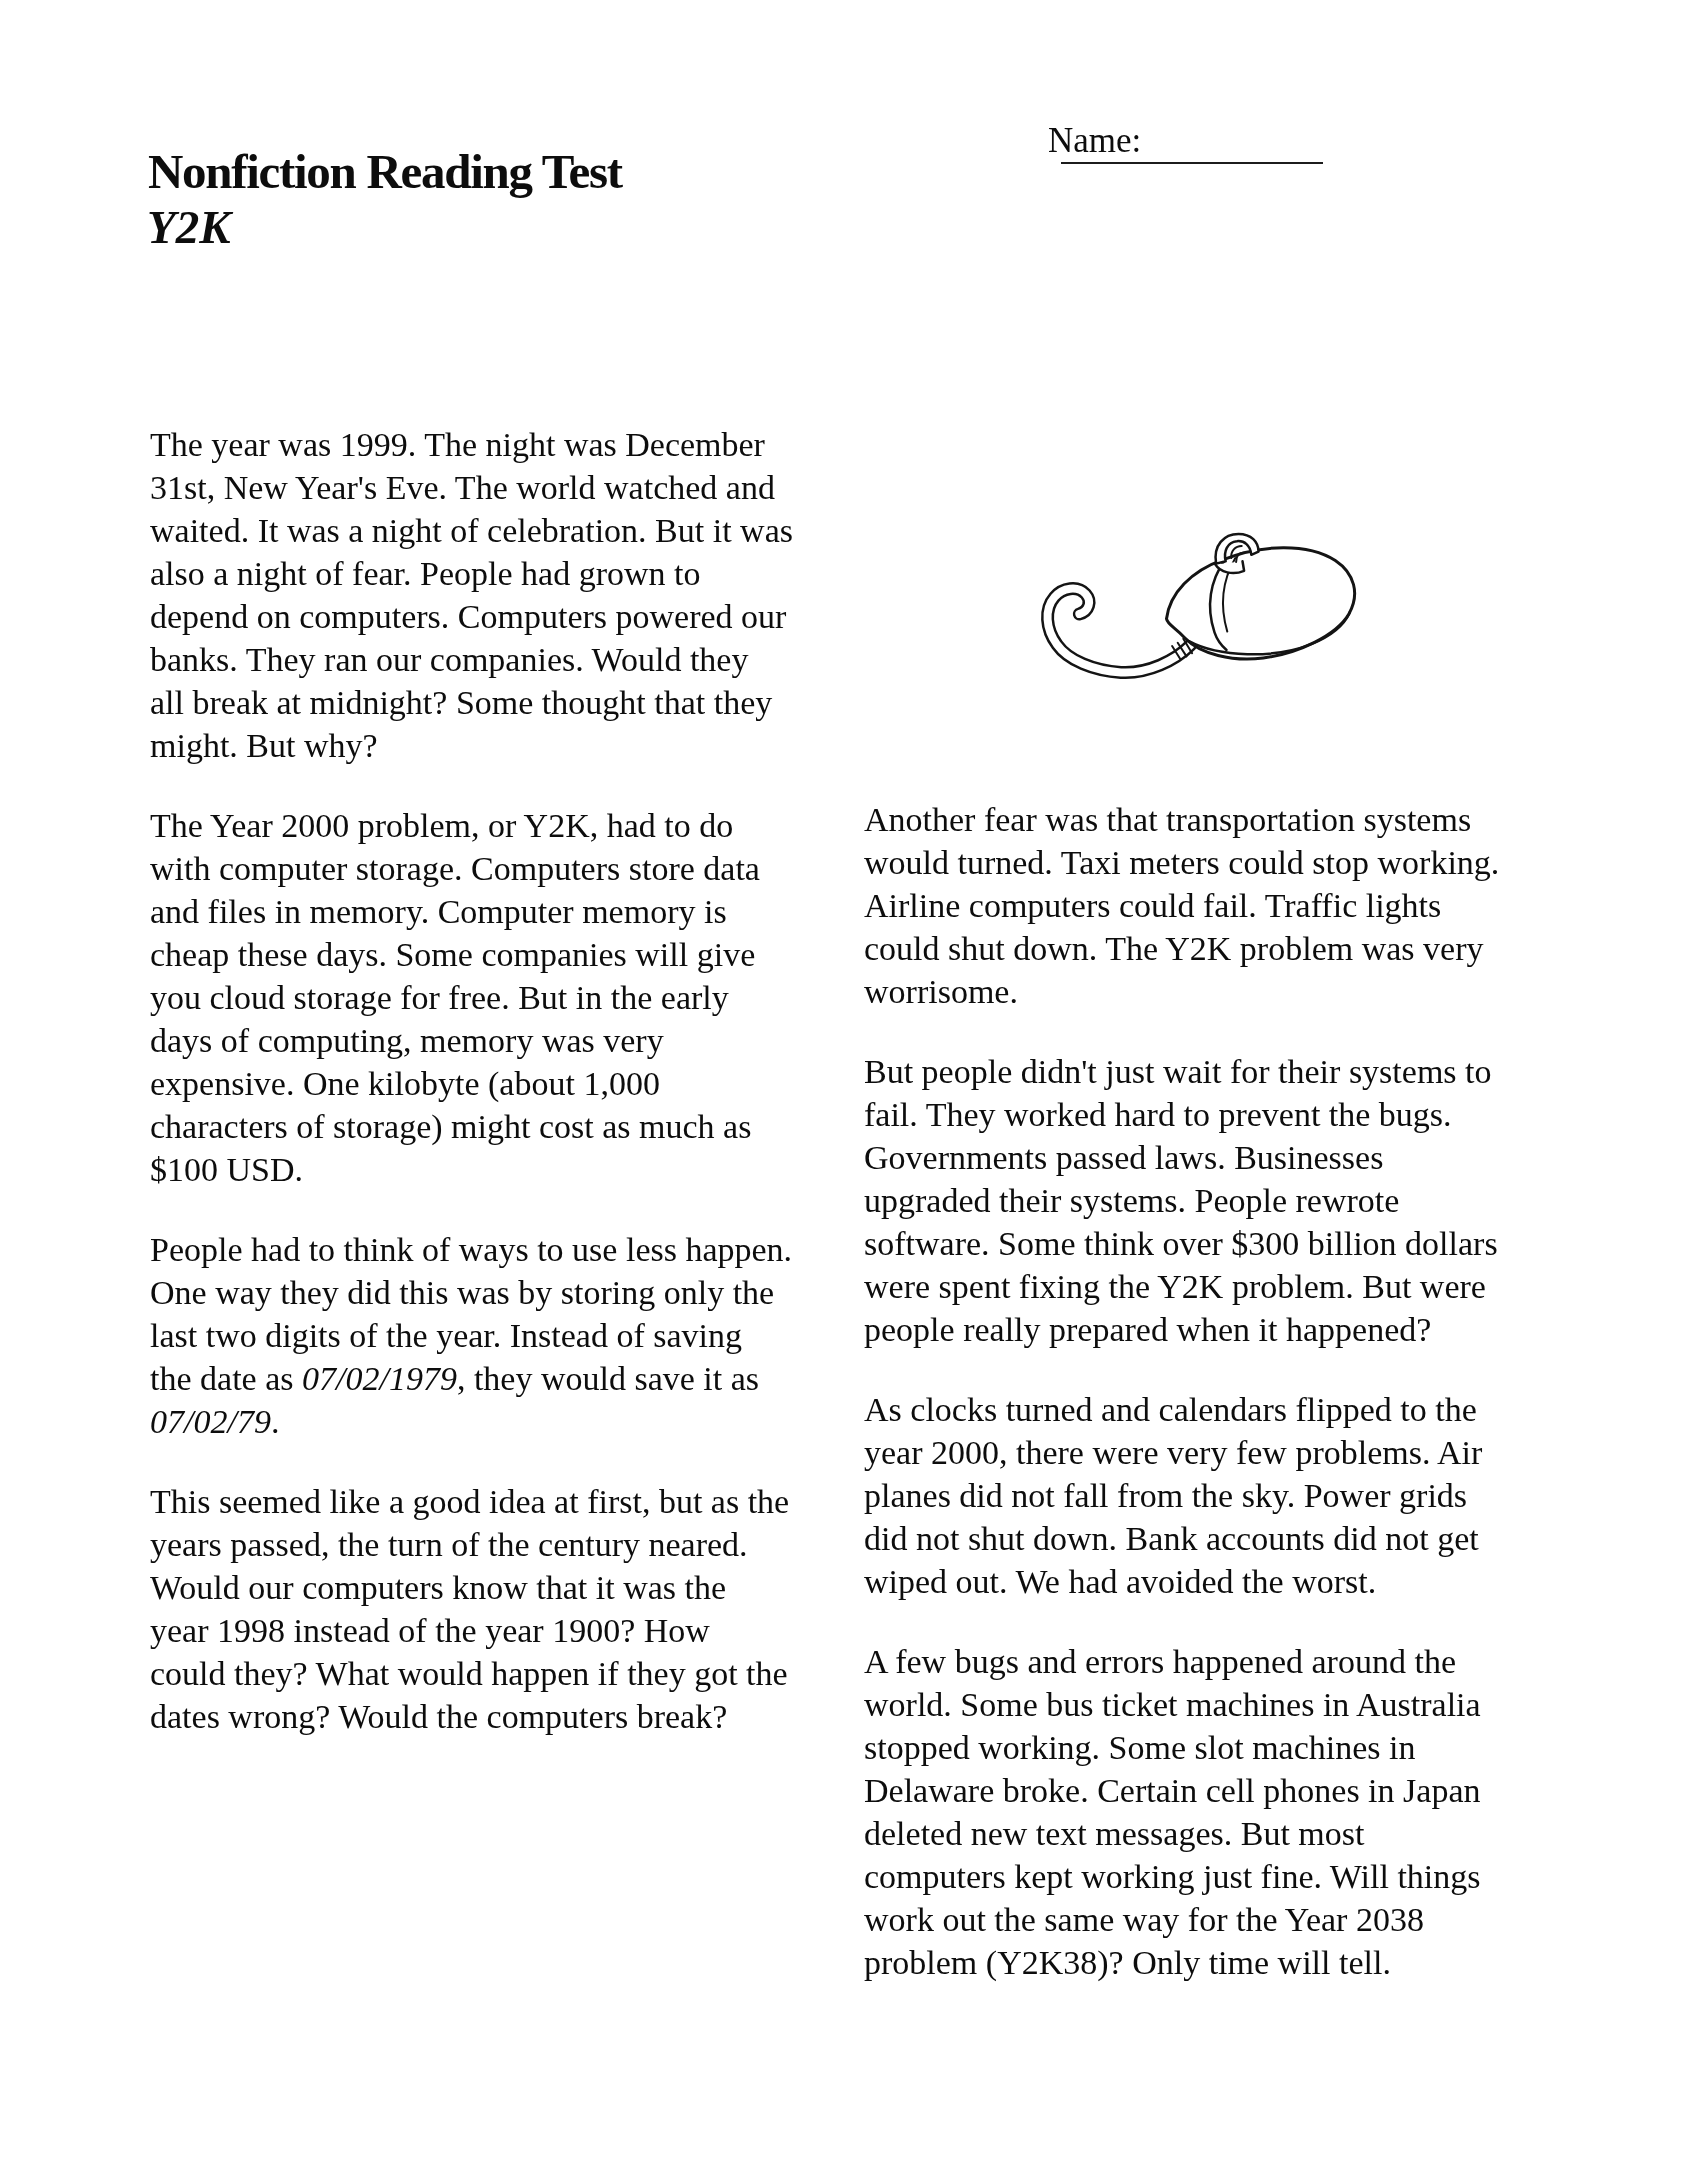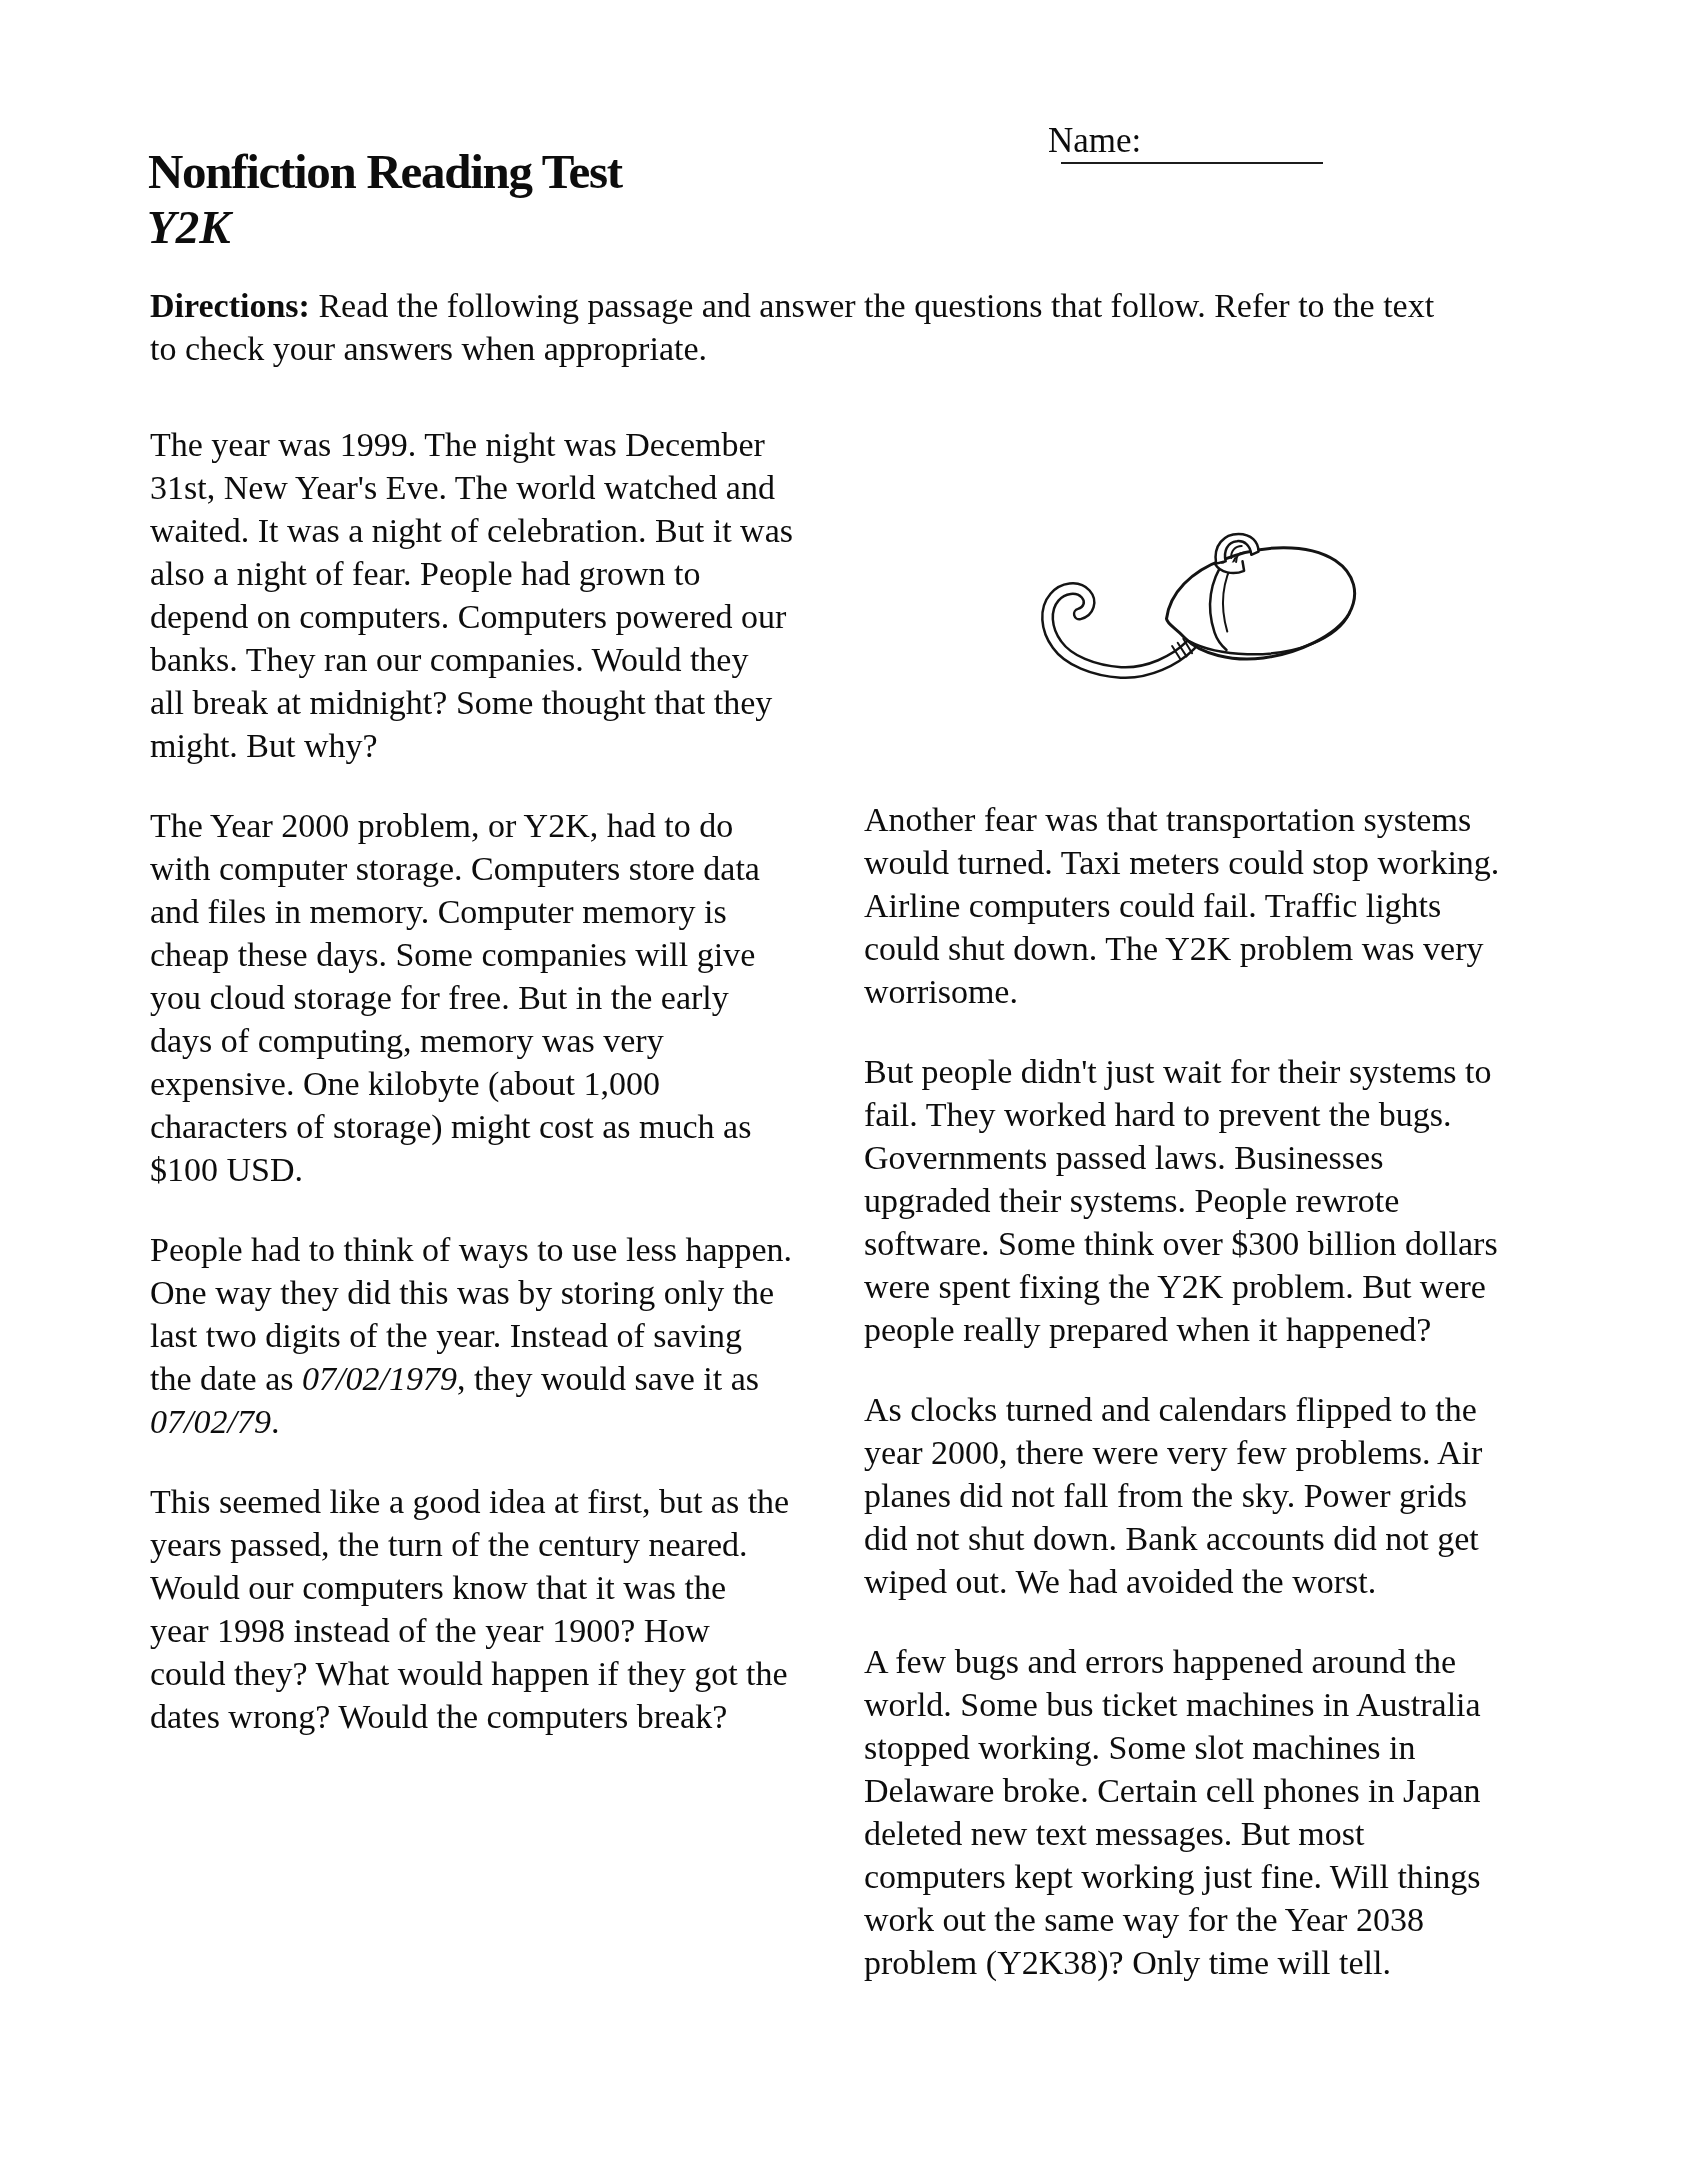--- a/index.html
+++ b/index.html
@@ -61,22 +61,20 @@
 <body>
 
 <div class="page">
 
   <span class="name-label">Name:</span>
   <div class="name-line"></div>
 
   <h1 class="title">Nonfiction Reading Test</h1>
   <h2 class="subtitle">Y2K</h2>
 
-  <p class="directions"><span class="bd">Directions:</span><span> Read the following passage and answer the questions that follow. Refer to the text
-to check your answers when appropriate.</span></p>
 
   <svg class="mouse-art" viewBox="0 0 450 215" fill="none" stroke="#141414" stroke-width="2.5" stroke-linecap="round" stroke-linejoin="round">
 
     <path d="M 205 159 C 186 178, 152 195, 118 193 C 84 191, 52 178, 38 158 C 24 139, 22 114, 35 99 C 45 87, 64 84, 74 95 C 82 104, 78 117, 66 120" stroke="#141414" stroke-width="13" fill="none"></path>
     <path d="M 205 159 C 186 178, 152 195, 118 193 C 84 191, 52 178, 38 158 C 24 139, 22 114, 35 99 C 45 87, 64 84, 74 95 C 82 104, 78 117, 66 120" stroke="#ffffff" stroke-width="8" fill="none"></path>
 
     <path d="M 196 151 L 207 169" stroke-width="2"></path>
     <path d="M 189 156 L 200 173" stroke-width="2"></path>
     <path d="M 182 160 L 192 176" stroke-width="2"></path>
 

